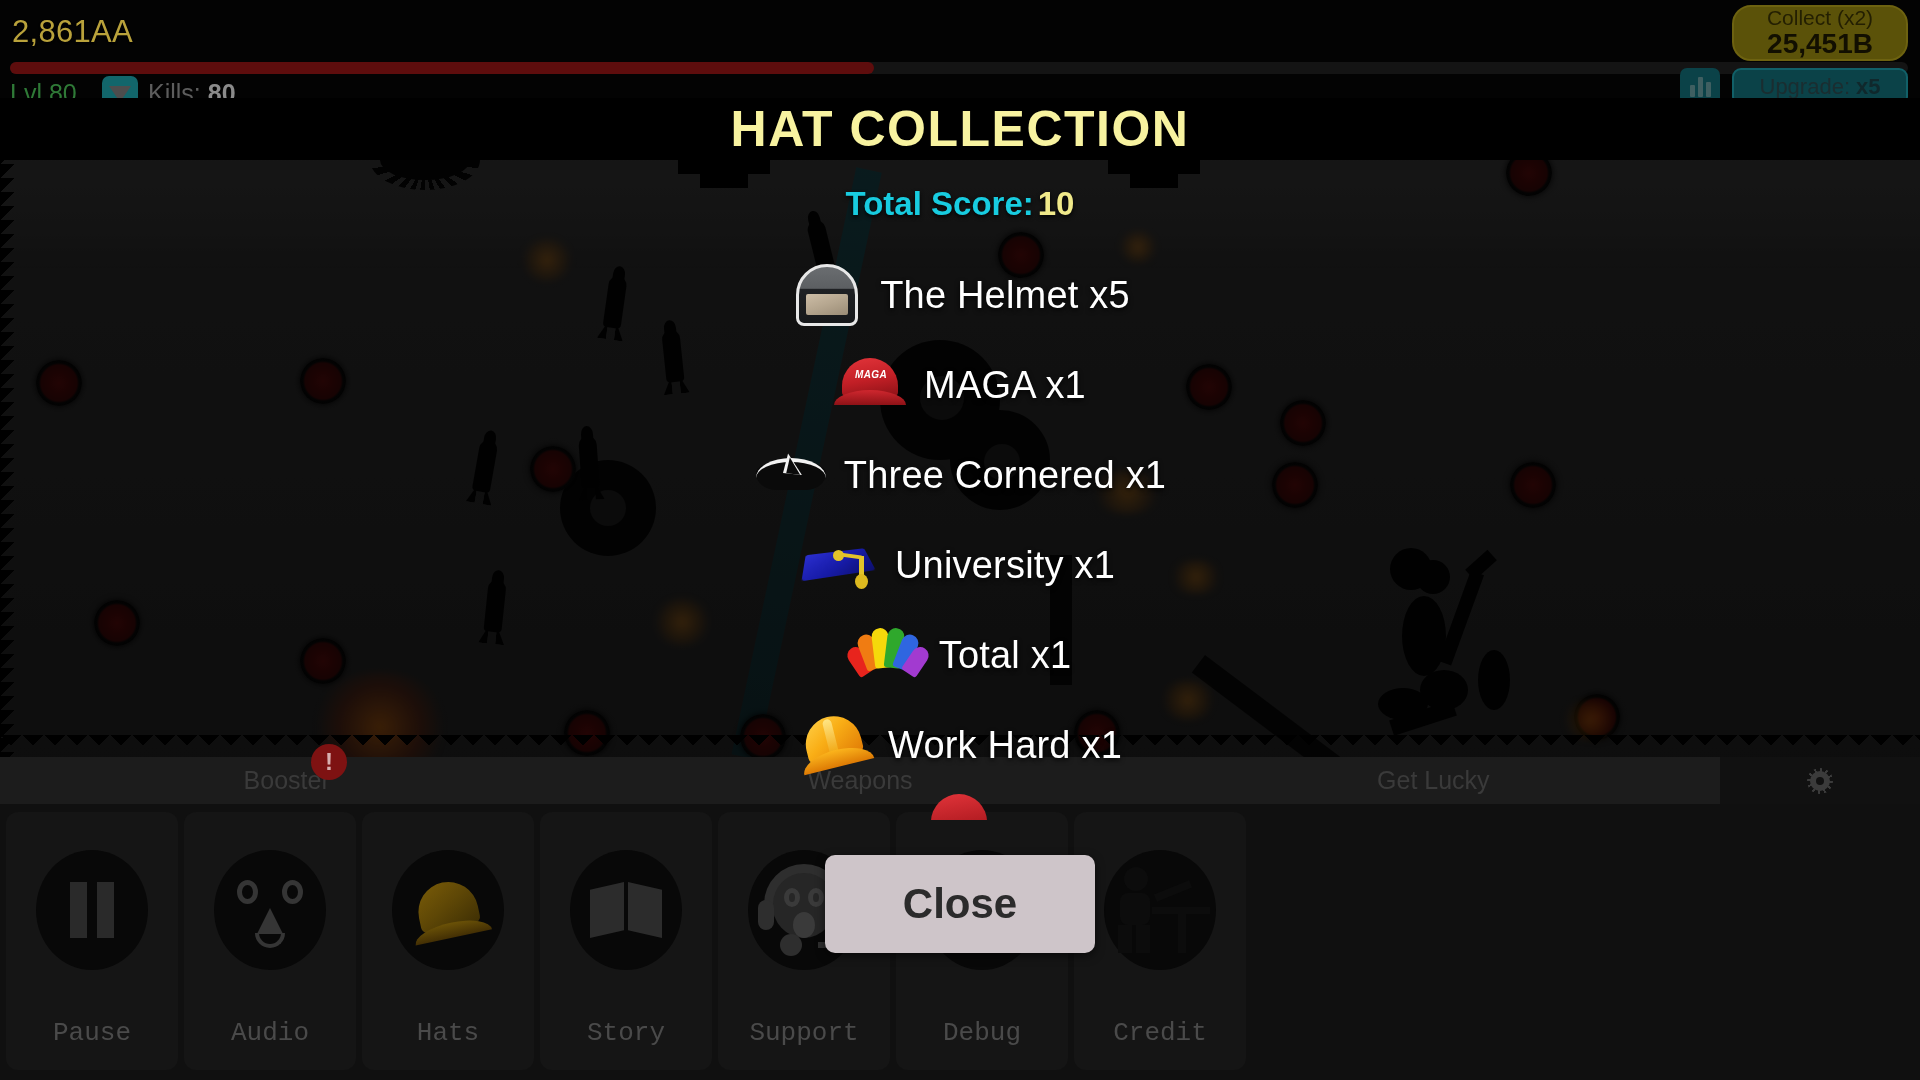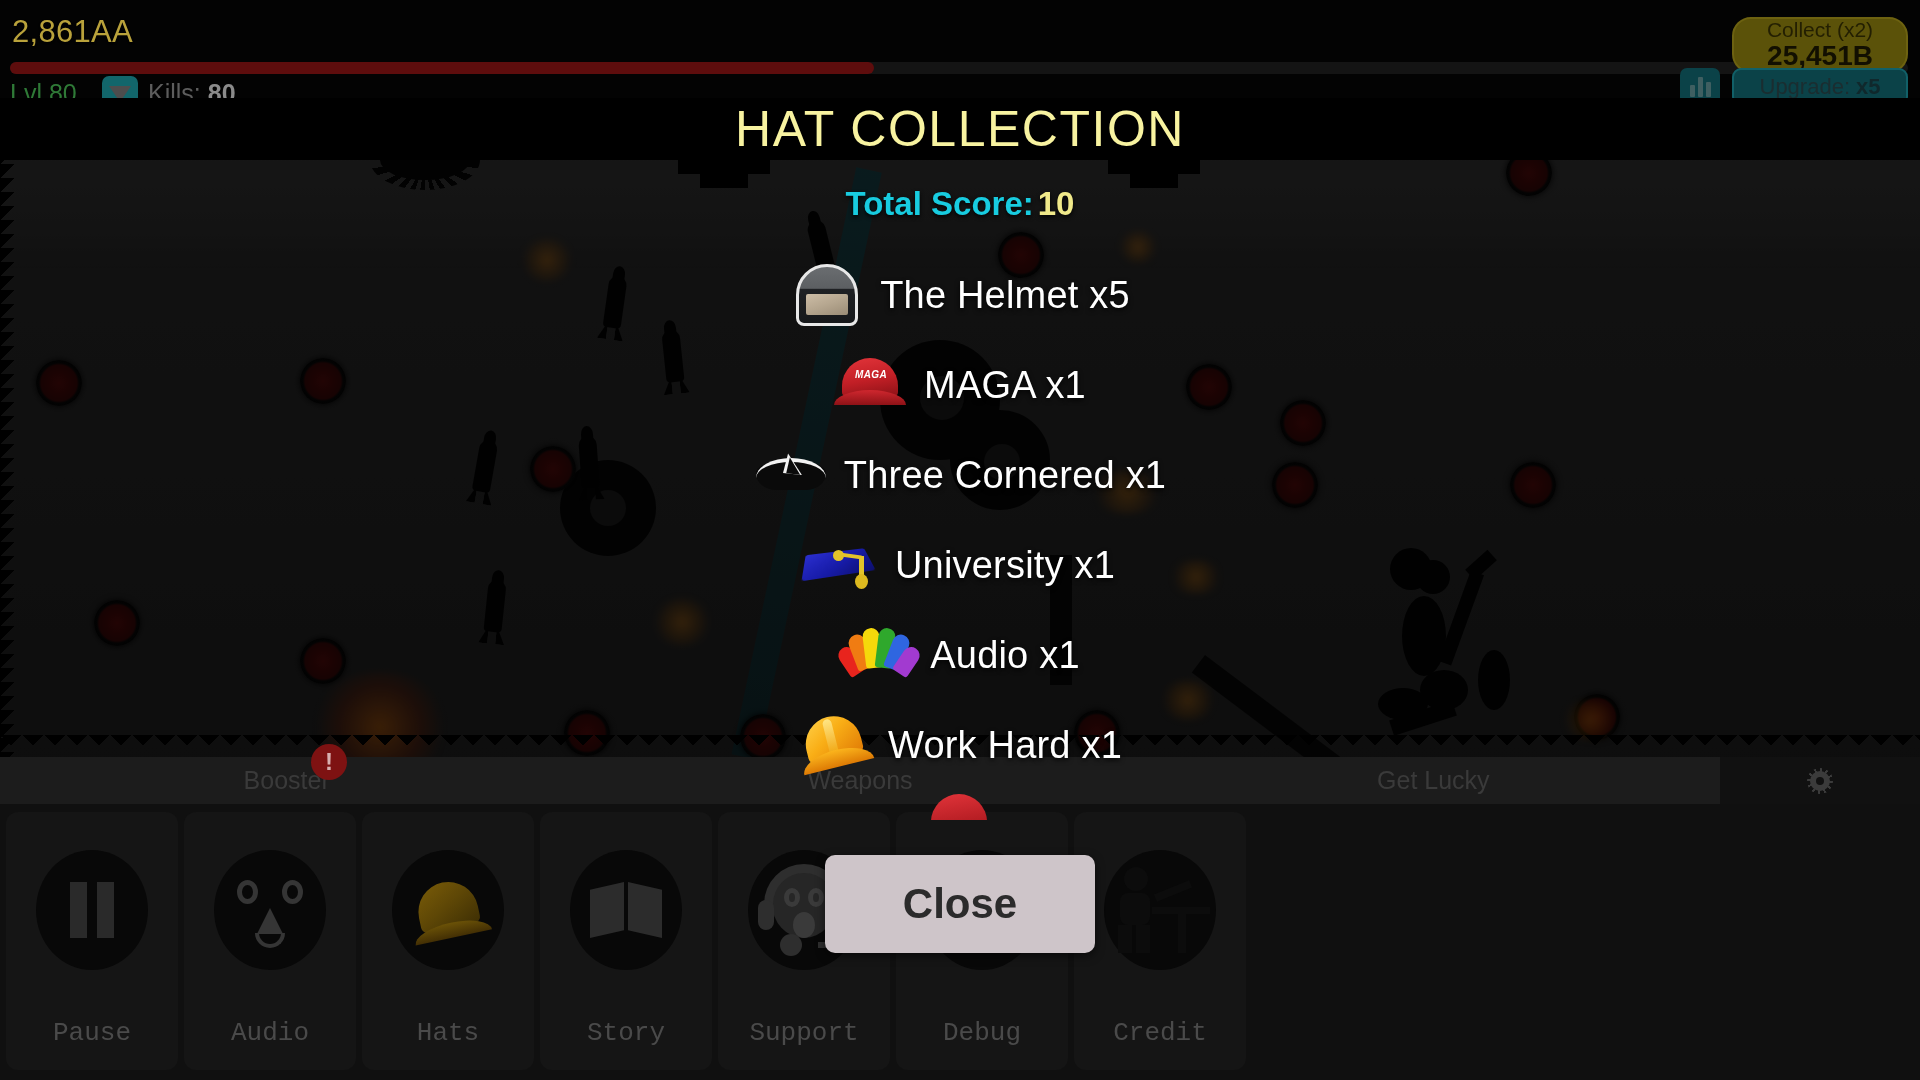--- a/index.html
+++ b/index.html
@@ -122,21 +122,20 @@
     position: absolute; left: 148px; top: 79px;
     font-size: 25px; color: #5d5d5d;
   }
   .kills b { color: #8b8b8b; font-weight: 700; }
 
   .collect-btn {
     position: absolute; right: 12px; top: 5px; width: 176px; height: 56px;
     background: #5b5209; border: 2px solid #6d6210; border-radius: 19px;
     display: flex; flex-direction: column; align-items: center; justify-content: center;
     line-height: 1.08;
-    margin-top: 12px;
   }
   .collect-btn .cb-top { font-size: 21px; color: #231f02; }
   .collect-btn .cb-amt { font-size: 28px; font-weight: 700; color: #120f01; }
 
   .upgrade-btn {
     position: absolute; right: 12px; top: 68px; width: 176px; height: 38px;
     background: #0b4248; border: 2px solid #116068; border-radius: 9px;
     display: flex; align-items: center; justify-content: center;
     font-size: 22px; color: #1b2d30;
   }
@@ -305,21 +304,21 @@
 
   
   #modal { position: absolute; inset: 0; z-index: 40; pointer-events: none; }
   #modal > * { pointer-events: auto; }
 
   .modal-title-bar {
     position: absolute; left: 0; top: 98px; width: 1920px; height: 62px;
     background: #000; display: flex; align-items: center; justify-content: center;
   }
   .modal-title {
-    font-size: 50px; font-weight: 400; color: #f8f3a0;
+    font-size: 50px; font-weight: 700; color: #f8f3a0;
     letter-spacing: 1.5px; text-transform: uppercase;
   }
   .total-score {
     position: absolute; left: 0; top: 185px; width: 1920px;
     text-align: center; font-size: 33px; font-weight: 700; color: #18cce0;
     text-shadow: 0 2px 4px rgba(0,0,0,.9);
   }
   .total-score .sc { color: #f0e98a; margin-left: 4px; }
 
   .hat-list {
@@ -742,21 +741,21 @@
 
       <div class="hat-row">
         <span class="hat-icon hi-frodo" id="wig">
             <span class="seg" style="left: 2px; top: 22px; bottom: auto; height: 30px; background: rgb(232, 36, 29); transform: rotate(-34deg);"></span>
             <span class="seg" style="left: 12px; top: 10px; bottom: auto; height: 36px; background: rgb(240, 124, 18); transform: rotate(-21deg);"></span>
             <span class="seg" style="left: 24px; top: 4px; bottom: auto; height: 40px; background: rgb(245, 217, 11); transform: rotate(-7deg);"></span>
             <span class="seg" style="left: 37px; top: 4px; bottom: auto; height: 40px; background: rgb(47, 168, 44); transform: rotate(7deg);"></span>
             <span class="seg" style="left: 49px; top: 10px; bottom: auto; height: 36px; background: rgb(47, 102, 224); transform: rotate(21deg);"></span>
             <span class="seg" style="left: 59px; top: 22px; bottom: auto; height: 30px; background: rgb(162, 58, 208); transform: rotate(34deg);"></span>
           </span>
-        <span class="hname">Audio x1</span>
+        <span class="hname">Total x1</span>
       </div>
 
       <div class="hat-row">
         <span class="hat-icon hi-work">
           <span class="dome"></span>
             <span class="ridge"></span>
             <span class="brim"></span>
         </span>
         <span class="hname">Work Hard x1</span>
       </div>

